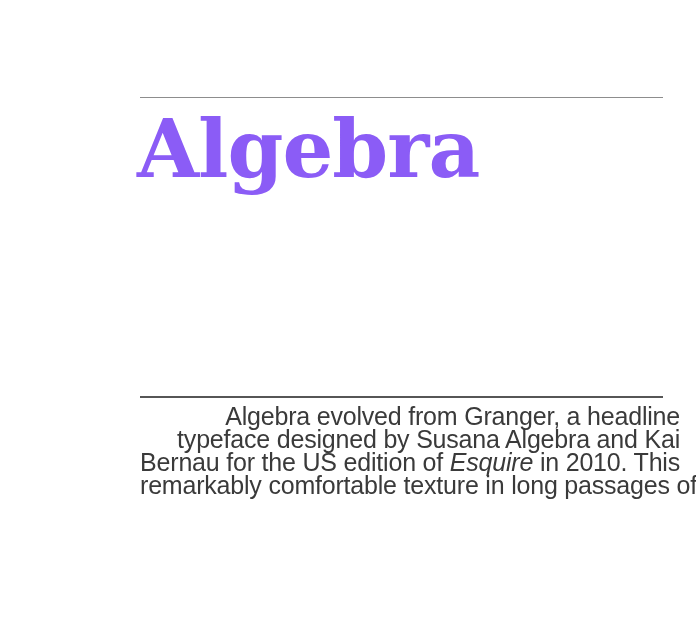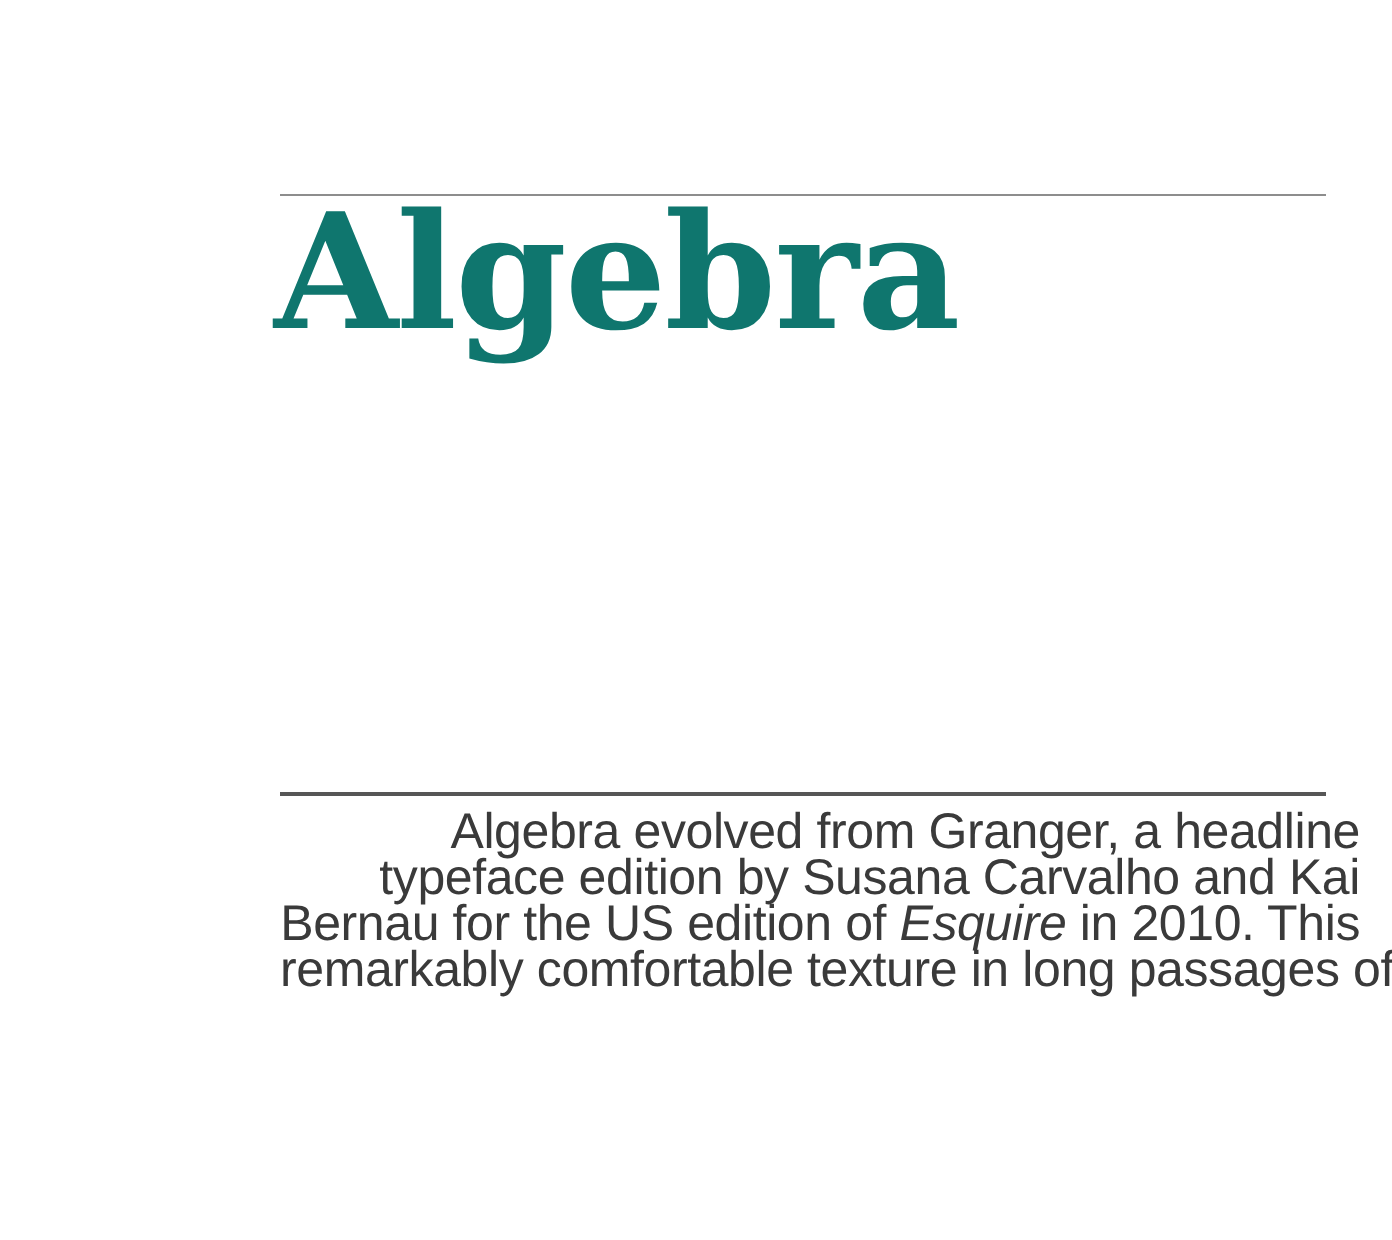--- a/index.html
+++ b/index.html
@@ -26,28 +26,28 @@
     background: #8d8d8d;
   }
   .rule-bottom {
     top: 396px;
     height: 2px;
     background: #565656;
   }
   .headline {
     position: absolute;
     left: 137px;
-    top: 96px;
+    top: 109px;
     margin: 0;
     font-family: "DejaVu Serif", serif;
     font-weight: 700;
     font-size: 80px;
     line-height: 1;
     letter-spacing: -1px;
-    color: #0f766e;
+    color: #8b5cf6;
     white-space: nowrap;
   }
   .description {
     position: absolute;
     left: 140px;
     top: 405px;
     width: 540px;
     font-family: Liberation Sans, sans-serif;
     font-size: 25px;
     line-height: 23px;
@@ -68,18 +68,18 @@
 <div class="page">
 
   <div class="rule rule-top"></div>
 
   <h1 class="headline">Algebra</h1>
 
   <div class="rule rule-bottom"></div>
 
   <div class="description">
     <div class="line">Algebra evolved from Granger, a headline</div>
-    <div class="line">typeface edition by Susana Carvalho and Kai</div>
+    <div class="line">typeface designed by Susana Algebra and Kai</div>
     <div class="line"><span>Bernau for the US edition of </span><span class="italic">Esquire</span><span> in 2010. This</span></div>
     <div class="line">remarkably comfortable texture in long passages of</div>
   </div>
 
 </div>
 
 </body></html>

